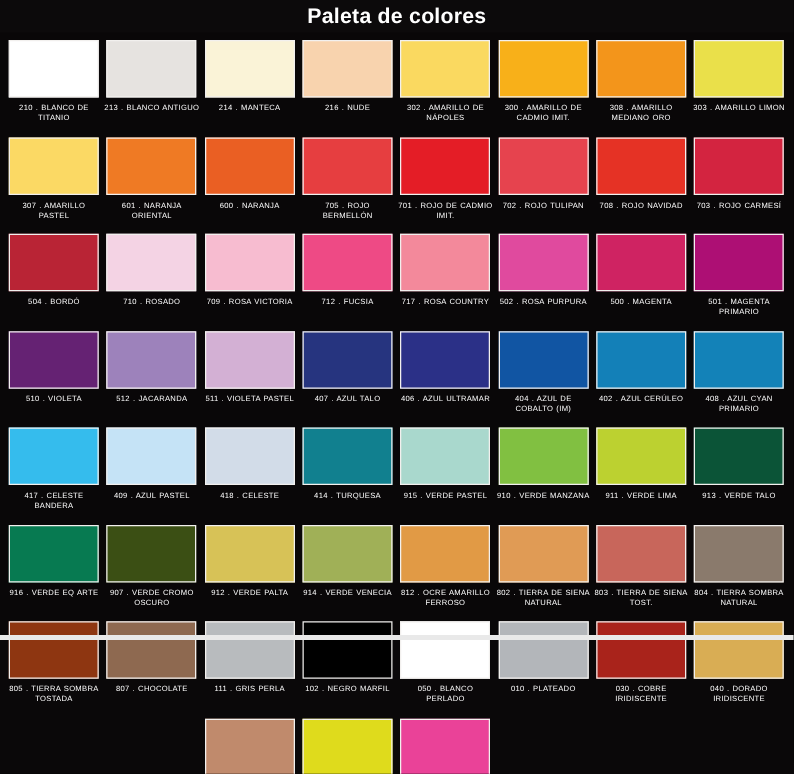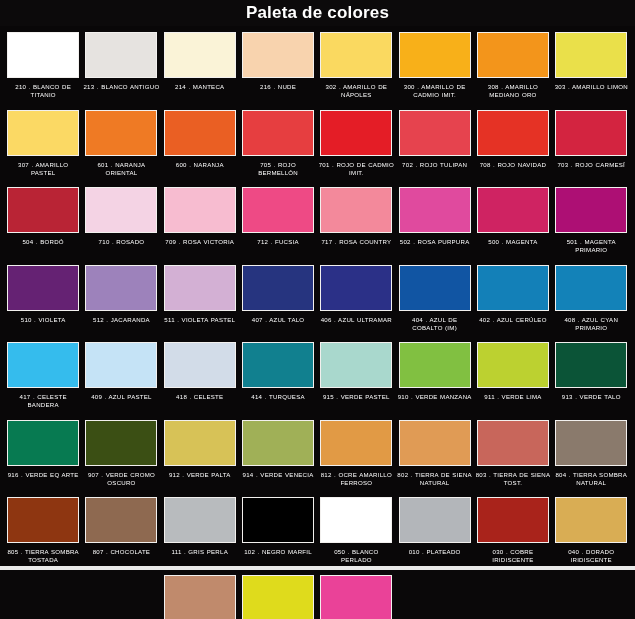--- a/index.html
+++ b/index.html
@@ -11,21 +11,21 @@
   body {
     width: 635px;
     height: 619px;
     overflow: hidden;
     font-family: "Liberation Sans", sans-serif;
     background: #0a0809;
     position: relative;
   }
   #page {
     width: 635px;
-    height: 570px;
+    height: 512px;
     background: #090708;
     position: relative;
     box-sizing: border-box;
   }
   #title-bar {
     height: 26px;
     display: flex;
     align-items: center;
     justify-content: center;
     background: #0c0a0b;

